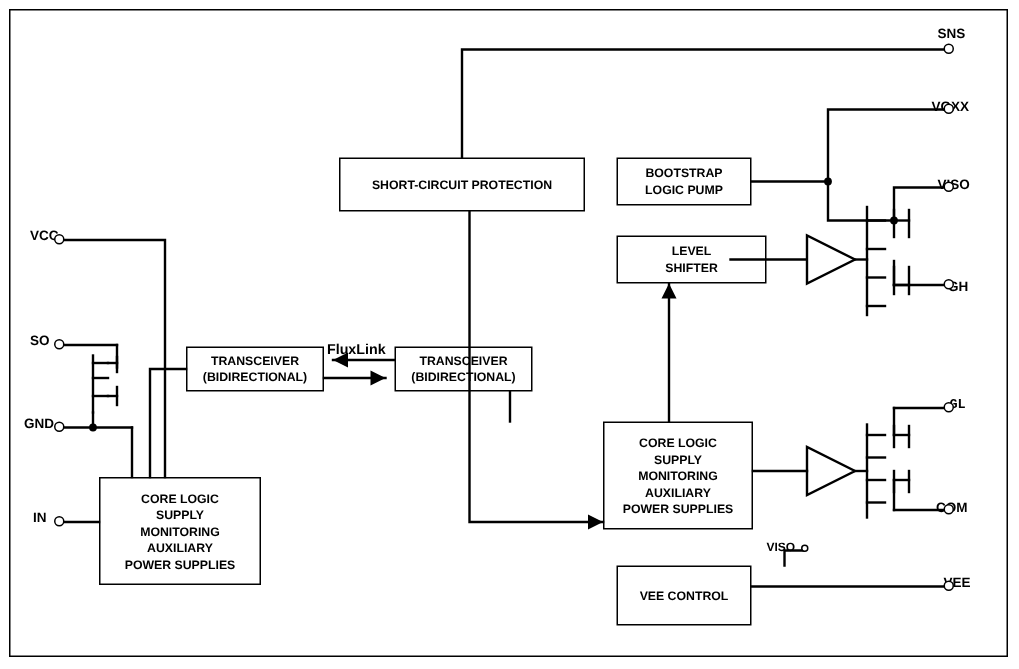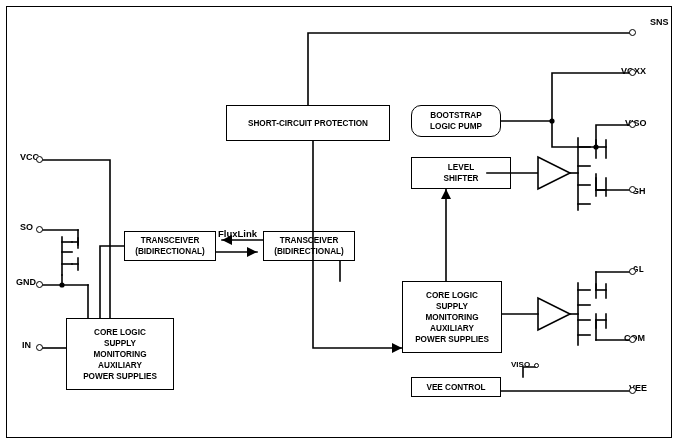--- a/index.html
+++ b/index.html
@@ -18,21 +18,21 @@
 </head>
 <body>
 
 <div id="root">
   <div id="frame"></div>
 
   <div class="box" style="left:226px;top:105px;width:164px;height:36px;">
     <span>SHORT-CIRCUIT PROTECTION</span>
   </div>
 
-  <div class="box" style="left:411px;top:105px;width:90px;height:32px;border-radius:10px;">
+  <div class="box" style="left:411px;top:105px;width:90px;height:32px;">
     <span>BOOTSTRAP</span>
     <span>LOGIC PUMP</span>
   </div>
 
   <div class="box" style="left:411px;top:157px;width:100px;height:32px;">
     <span>LEVEL</span>
     <span>SHIFTER</span>
   </div>
 
   <div class="box" style="left:124px;top:231px;width:92px;height:30px;">
@@ -54,28 +54,28 @@
   </div>
 
   <div class="box" style="left:402px;top:281px;width:100px;height:72px;">
     <span>CORE LOGIC</span>
     <span>SUPPLY</span>
     <span>MONITORING</span>
     <span>AUXILIARY</span>
     <span>POWER SUPPLIES</span>
   </div>
 
-  <div class="box" style="left:411px;top:377px;width:90px;height:20px;">
+  <div class="box" style="left:411px;top:377px;width:90px;height:40px;">
     <span>VEE CONTROL</span>
   </div>
 
   <div class="pinlabel" style="left:218px;top:213px;font-size:9.5px;margin-top:15px;">FluxLink</div>
   <div class="smalllabel" style="left:511px;top:360px;">VISO</div>
 
-  <div class="pinlabel" style="left:650px;top:17px;">SNS</div>
+  <div class="pinlabel" style="left:625px;top:17px;">SNS</div>
   <div class="pinlabel" style="left:621px;top:66px;">VGXX</div>
   <div class="pinlabel" style="left:625px;top:118px;">VISO</div>
   <div class="pinlabel" style="left:632px;top:186px;">GH</div>
   <div class="pinlabel" style="left:633px;top:265px;font-family:Liberation Mono, monospace;">GL</div>
   <div class="pinlabel" style="left:624px;top:333px;">COM</div>
   <div class="pinlabel" style="left:629px;top:383px;">VEE</div>
   <div class="pinlabel" style="left:20px;top:152px;">VCC</div>
   <div class="pinlabel" style="left:20px;top:222px;">SO</div>
   <div class="pinlabel" style="left:16px;top:277px;">GND</div>
   <div class="pinlabel" style="left:22px;top:340px;">IN</div>

